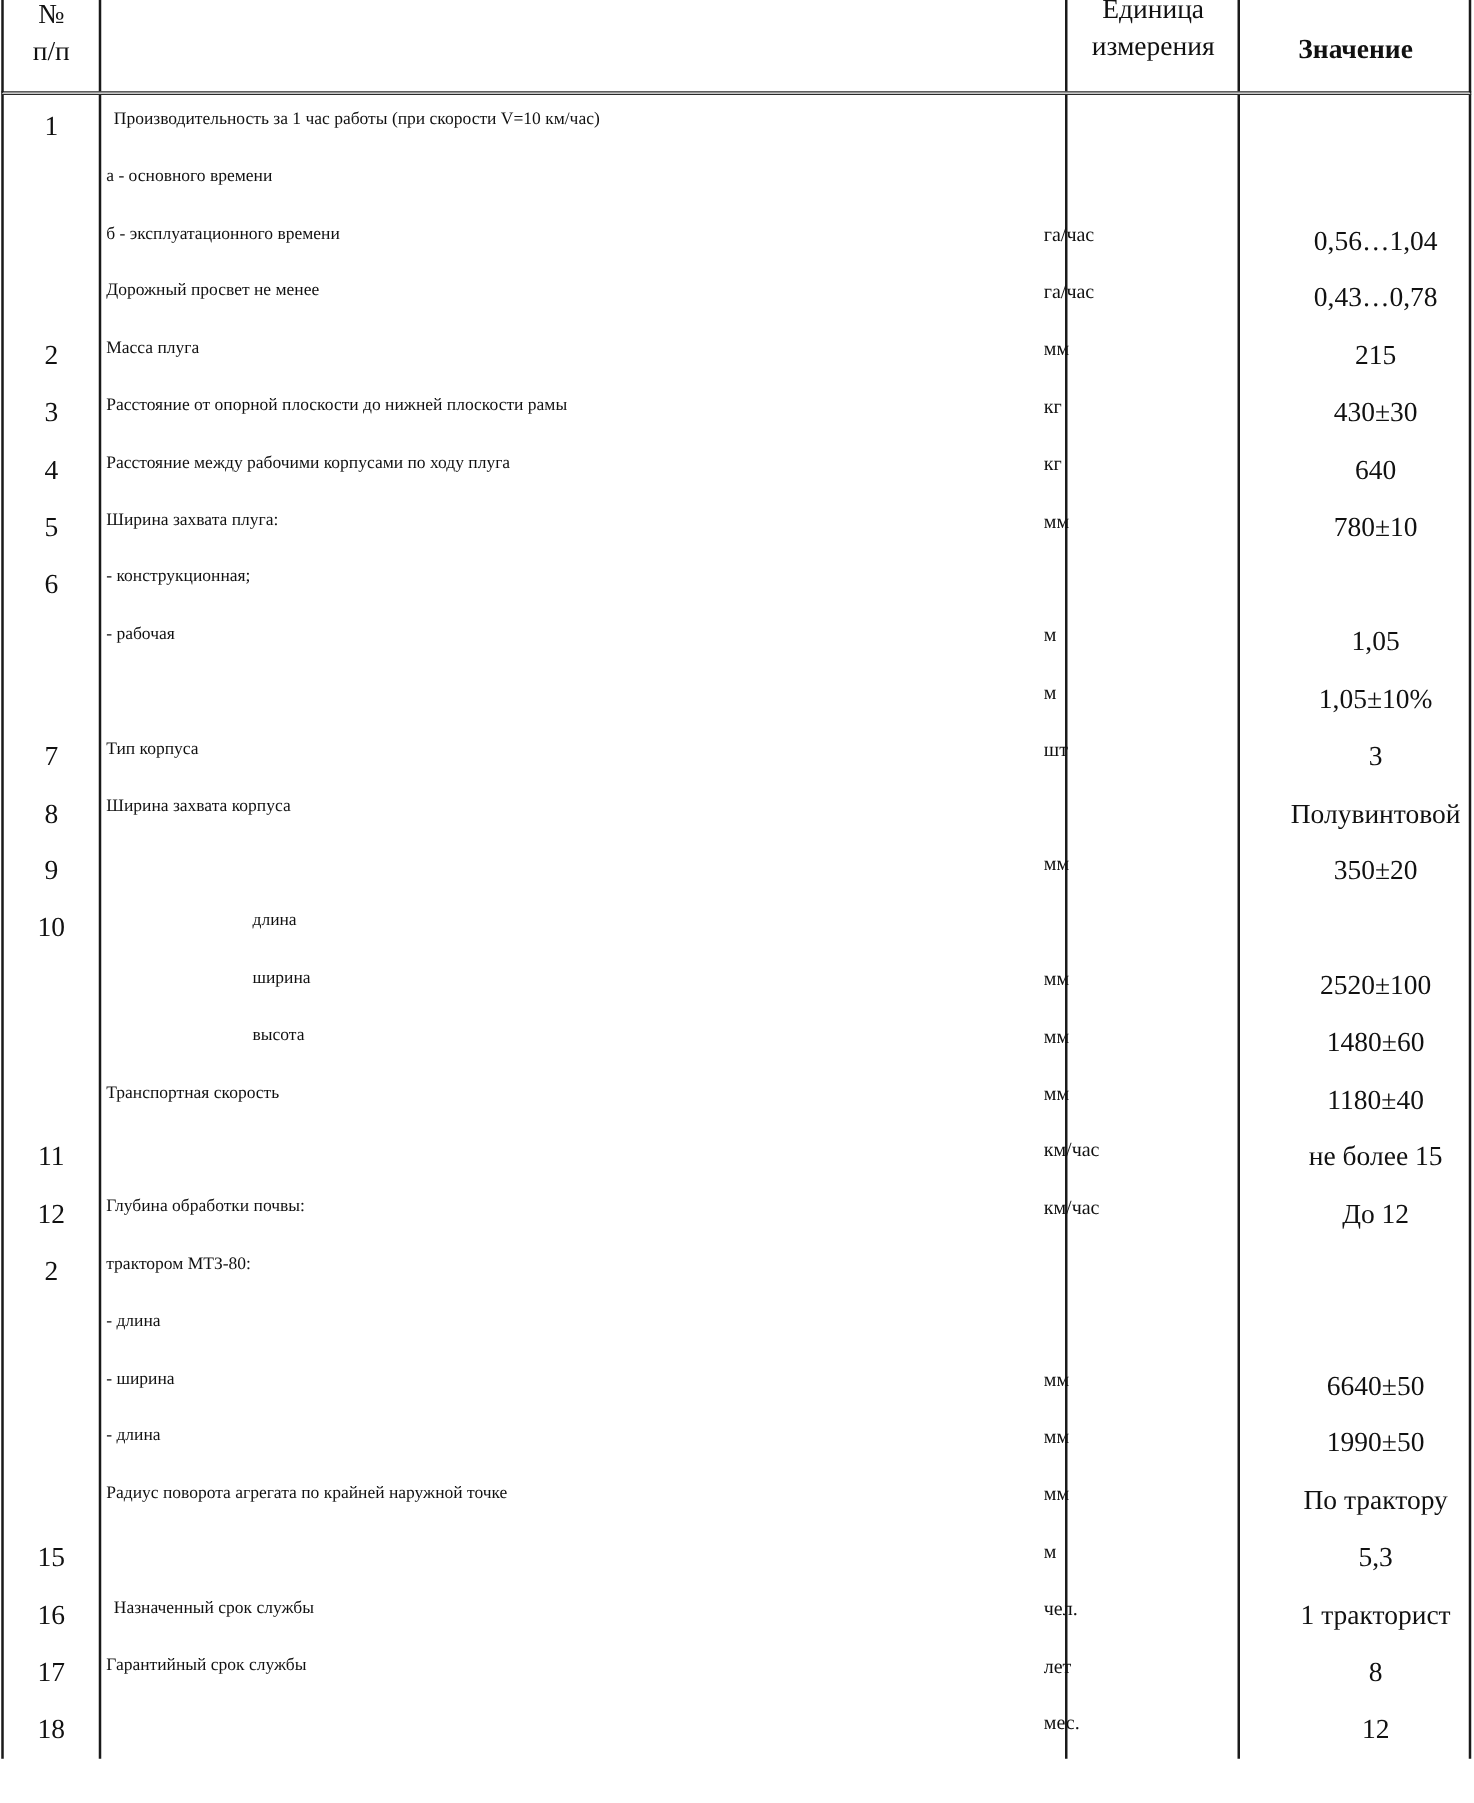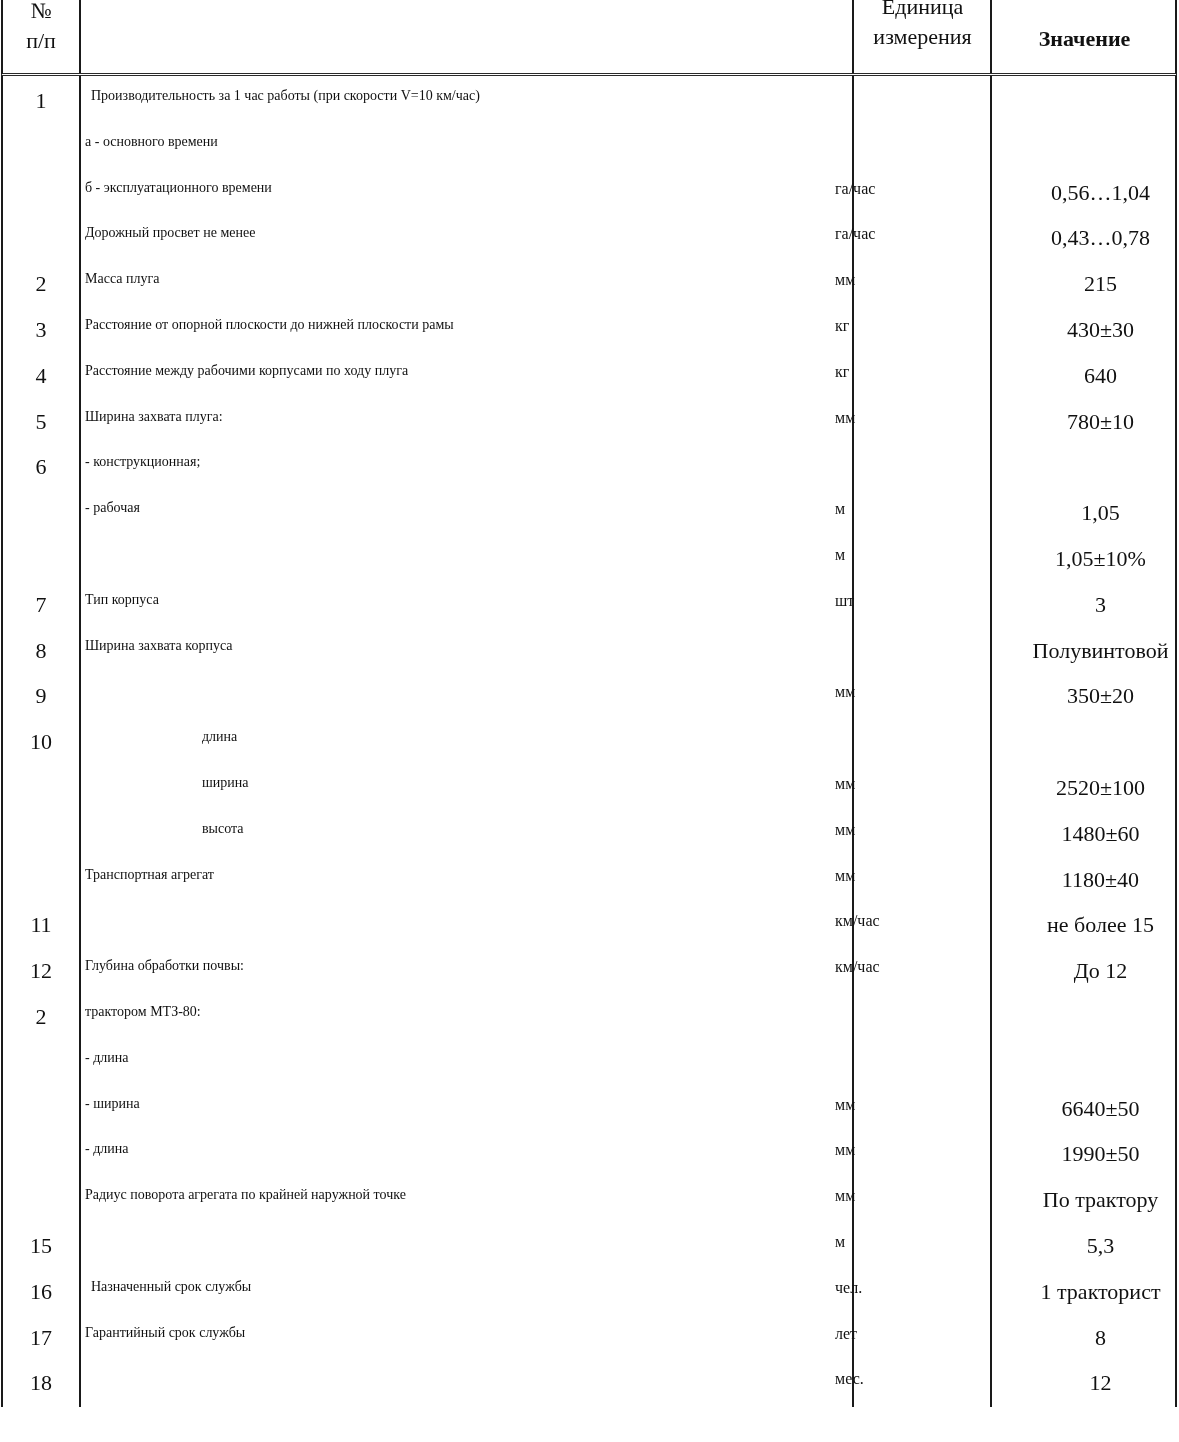--- a/index.html
+++ b/index.html
@@ -153,21 +153,21 @@
         <div class="v">2520±100</div>
       </div>
       <div class="row">
         <div class="n"></div>
         <div class="p ind2">высота</div>
         <div class="u">мм</div>
         <div class="v">1480±60</div>
       </div>
       <div class="row">
         <div class="n"></div>
-        <div class="p">Транспортная агрегат</div>
+        <div class="p">Транспортная скорость</div>
         <div class="u">мм</div>
         <div class="v">1180±40</div>
       </div>
       <div class="row">
         <div class="n">11</div>
         <div class="u">км/час</div>
         <div class="v">не более 15</div>
       </div>
       <div class="row">
         <div class="n">12</div>

